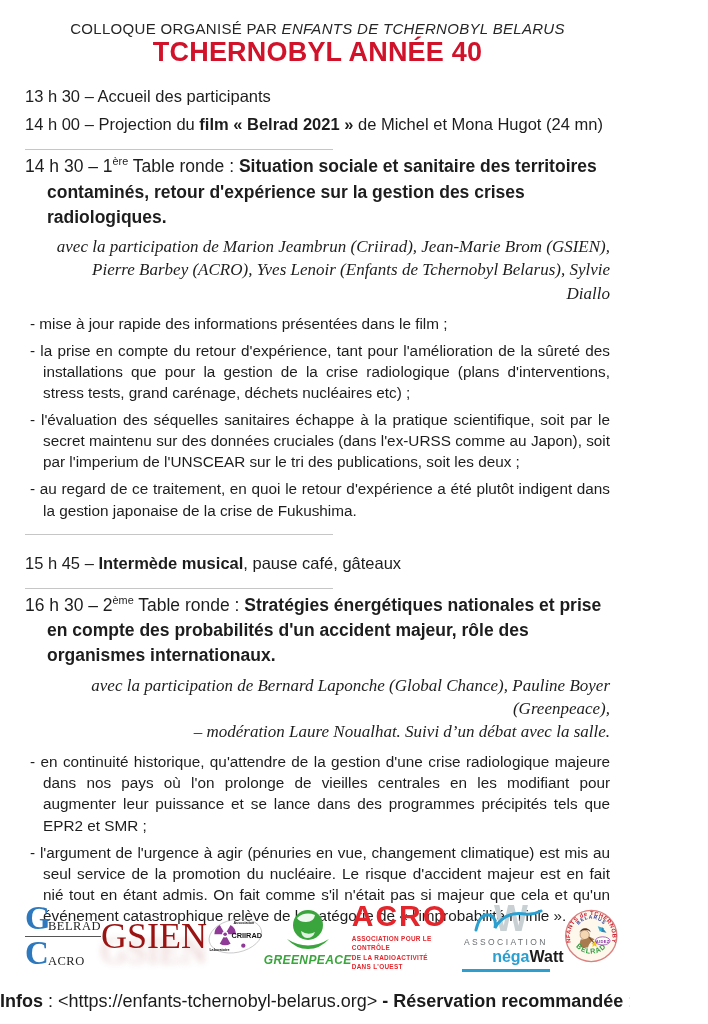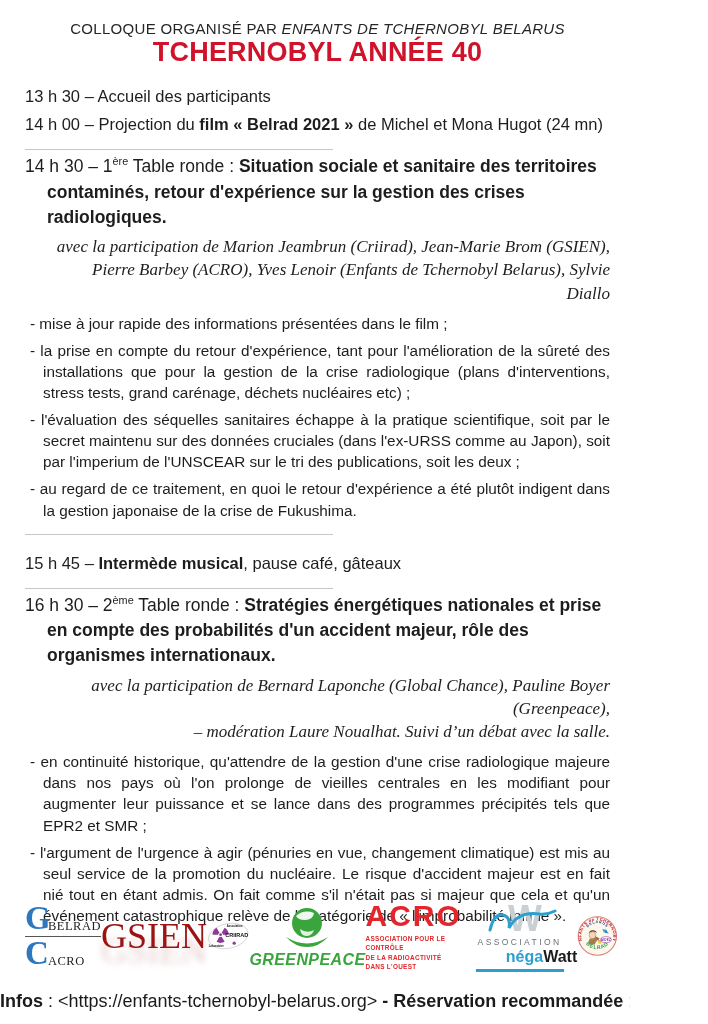--- a/index.html
+++ b/index.html
@@ -25,21 +25,21 @@
   .logos{position:absolute;left:25px;right:12px;bottom:40px;display:flex;
          justify-content:space-between;align-items:center;}
   .gc{display:flex;flex-direction:column;font-family:"Liberation Serif",serif;line-height:1;}
   .gc-row{display:flex;align-items:flex-end;}
   .gc-row.first{border-bottom:1px solid #555;padding-bottom:1px;}
   .gc-big{font-size:33px;font-weight:bold;color:#2e79bd;width:23px;}
   .gc-small{font-size:12.5px;color:#222;letter-spacing:.5px;padding-bottom:3px;}
   .gsien{font-family:"Liberation Serif",serif;font-weight:normal;font-size:36px;color:#9a1414;
          text-shadow:0 15px 7px rgba(150,20,20,.22);}
   .gp{display:flex;flex-direction:column;align-items:center;}
-  .gp-text{font-size:16px;font-weight:bold;font-style:italic;color:#3aa53c;letter-spacing:.4px;margin-top:1px;}
+  .gp-text{font-size:12px;font-weight:bold;font-style:italic;color:#3aa53c;letter-spacing:.4px;margin-top:1px;}
   .acro{color:#e4252b;}
   .acro-name{font-size:30px;font-weight:bold;letter-spacing:2px;line-height:1;}
   .acro-sub{font-size:6.4px;font-weight:bold;letter-spacing:.3px;margin-top:3px;line-height:1.45;}
   .nw{display:flex;flex-direction:column;align-items:center;}
   .nw-assoc{font-size:8.5px;letter-spacing:2.4px;color:#6a6f73;margin-top:1px;}
   .nw-name{font-size:16px;font-weight:bold;margin-top:1px;padding-left:44px;}
   .nw-nega{color:#2a9fd0;}
   .nw-watt{color:#1c1c1c;}
   .nw-rule{width:88px;height:2.5px;background:#2a9fd0;margin-top:3px;}
   

